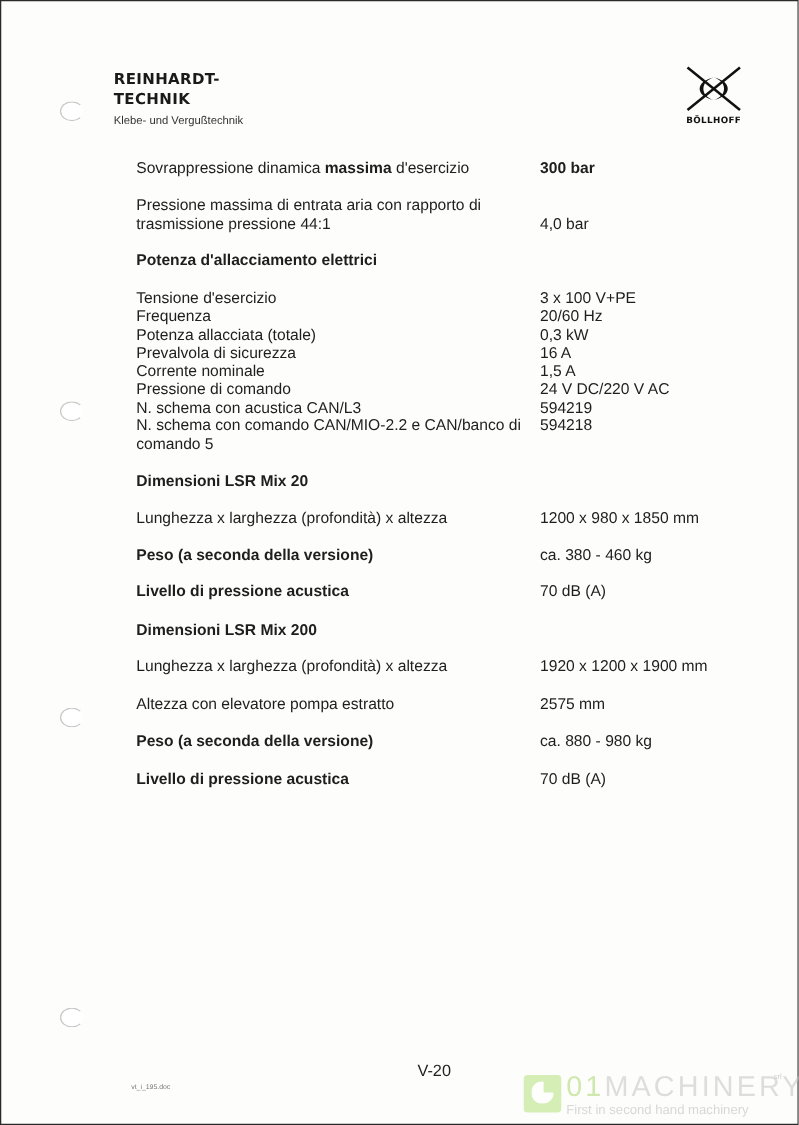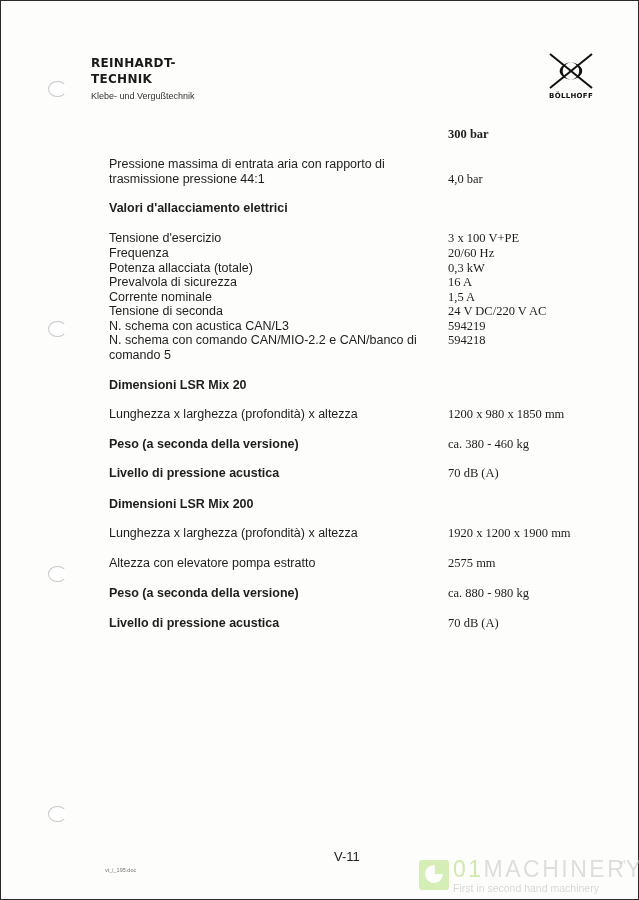--- a/index.html
+++ b/index.html
@@ -37,21 +37,21 @@
     }
     .logo svg { display: block; margin: 0 auto; }
     .logo .lname {
       font-family: "DejaVu Sans", sans-serif;
       font-weight: bold; font-size: 7px; letter-spacing: 0.3px; margin-top: 1px; color: #111;
     }
     .row {
       position: absolute; font-size: 12.5px; line-height: 14.8px;
     }
     .lab { left: 108px; }
-    .val { left: 447px; font-family: Liberation Serif, serif; }
+    .val { left: 431px; }
     .b { font-weight: bold; }
     .footer-doc {
       position: absolute; left: 104px; top: 866px; font-size: 5.5px; color: #777;
     }
     .page-num {
       position: absolute; left: 333px; top: 848px; font-size: 13px; color: #222;
     }
     .wm {
       position: absolute; left: 418px; top: 857px; opacity: 0.55;
     }
@@ -93,39 +93,40 @@
   <div class="logo">
     <svg width="50" height="40" viewBox="0 0 50 40">
       <line x1="4" y1="3" x2="46" y2="37" stroke="#111" stroke-width="2"></line>
       <line x1="46" y1="3" x2="4" y2="37" stroke="#111" stroke-width="2"></line>
       <path d="M25 11 C10 14, 10 26, 25 29 C14 26, 14 14, 25 11 Z" fill="#111"></path>
       <path d="M25 11 C40 14, 40 26, 25 29 C36 26, 36 14, 25 11 Z" fill="#111"></path>
     </svg>
     <div class="lname">BÖLLHOFF</div>
   </div>
 
+  <div class="row lab" style="top:126px"><span>Sovrappressione dinamica </span><span class="b">massima</span><span> d'esercizio</span></div>
   <div class="row val b" style="top:126px">300 bar</div>
 
   <div class="row lab" style="top:156px">Pressione massima di entrata aria con rapporto di</div>
   <div class="row lab" style="top:171px">trasmissione pressione 44:1</div>
   <div class="row val" style="top:171px">4,0 bar</div>
 
-  <div class="row lab b" style="top:200px">Valori d'allacciamento elettrici</div>
+  <div class="row lab b" style="top:200px">Potenza d'allacciamento elettrici</div>
 
   <div class="row lab" style="top:230px">Tensione d'esercizio</div>
   <div class="row val" style="top:230px">3 x 100 V+PE</div>
   <div class="row lab" style="top:245px">Frequenza</div>
   <div class="row val" style="top:245px">20/60 Hz</div>
   <div class="row lab" style="top:260px">Potenza allacciata (totale)</div>
   <div class="row val" style="top:260px">0,3 kW</div>
   <div class="row lab" style="top:274px">Prevalvola di sicurezza</div>
   <div class="row val" style="top:274px">16 A</div>
   <div class="row lab" style="top:289px">Corrente nominale</div>
   <div class="row val" style="top:289px">1,5 A</div>
-  <div class="row lab" style="top:303px">Tensione di seconda</div>
+  <div class="row lab" style="top:303px">Pressione di comando</div>
   <div class="row val" style="top:303px">24 V DC/220 V AC</div>
   <div class="row lab" style="top:318px">N. schema con acustica CAN/L3</div>
   <div class="row val" style="top:318px">594219</div>
   <div class="row lab" style="top:332px">N. schema con comando CAN/MIO-2.2 e CAN/banco di</div>
   <div class="row val" style="top:332px">594218</div>
   <div class="row lab" style="top:347px">comando 5</div>
 
   <div class="row lab b" style="top:377px">Dimensioni LSR Mix 20</div>
   <div class="row lab" style="top:406px">Lunghezza x larghezza (profondità) x altezza</div>
   <div class="row val" style="top:406px">1200 x 980 x 1850 mm</div>
@@ -137,21 +138,21 @@
   <div class="row lab b" style="top:496px">Dimensioni LSR Mix 200</div>
   <div class="row lab" style="top:525px">Lunghezza x larghezza (profondità) x altezza</div>
   <div class="row val" style="top:525px">1920 x 1200 x 1900 mm</div>
   <div class="row lab" style="top:555px">Altezza con elevatore pompa  estratto</div>
   <div class="row val" style="top:555px">2575 mm</div>
   <div class="row lab b" style="top:585px">Peso (a seconda della versione)</div>
   <div class="row val" style="top:585px">ca. 880 - 980 kg</div>
   <div class="row lab b" style="top:615px">Livello di pressione acustica</div>
   <div class="row val" style="top:615px">70 dB (A)</div>
 
-  <div class="page-num">V-11</div>
+  <div class="page-num">V-20</div>
   <div class="footer-doc">vt_i_195.doc</div>
 
   <div class="wm">
     <div class="icon"></div>
     <div class="t1"><span class="z">01</span><span>MACHINERY</span></div>
     <div class="srl">srl</div>
     <div class="t2">First in second hand machinery</div>
   </div>
 
 </div>

